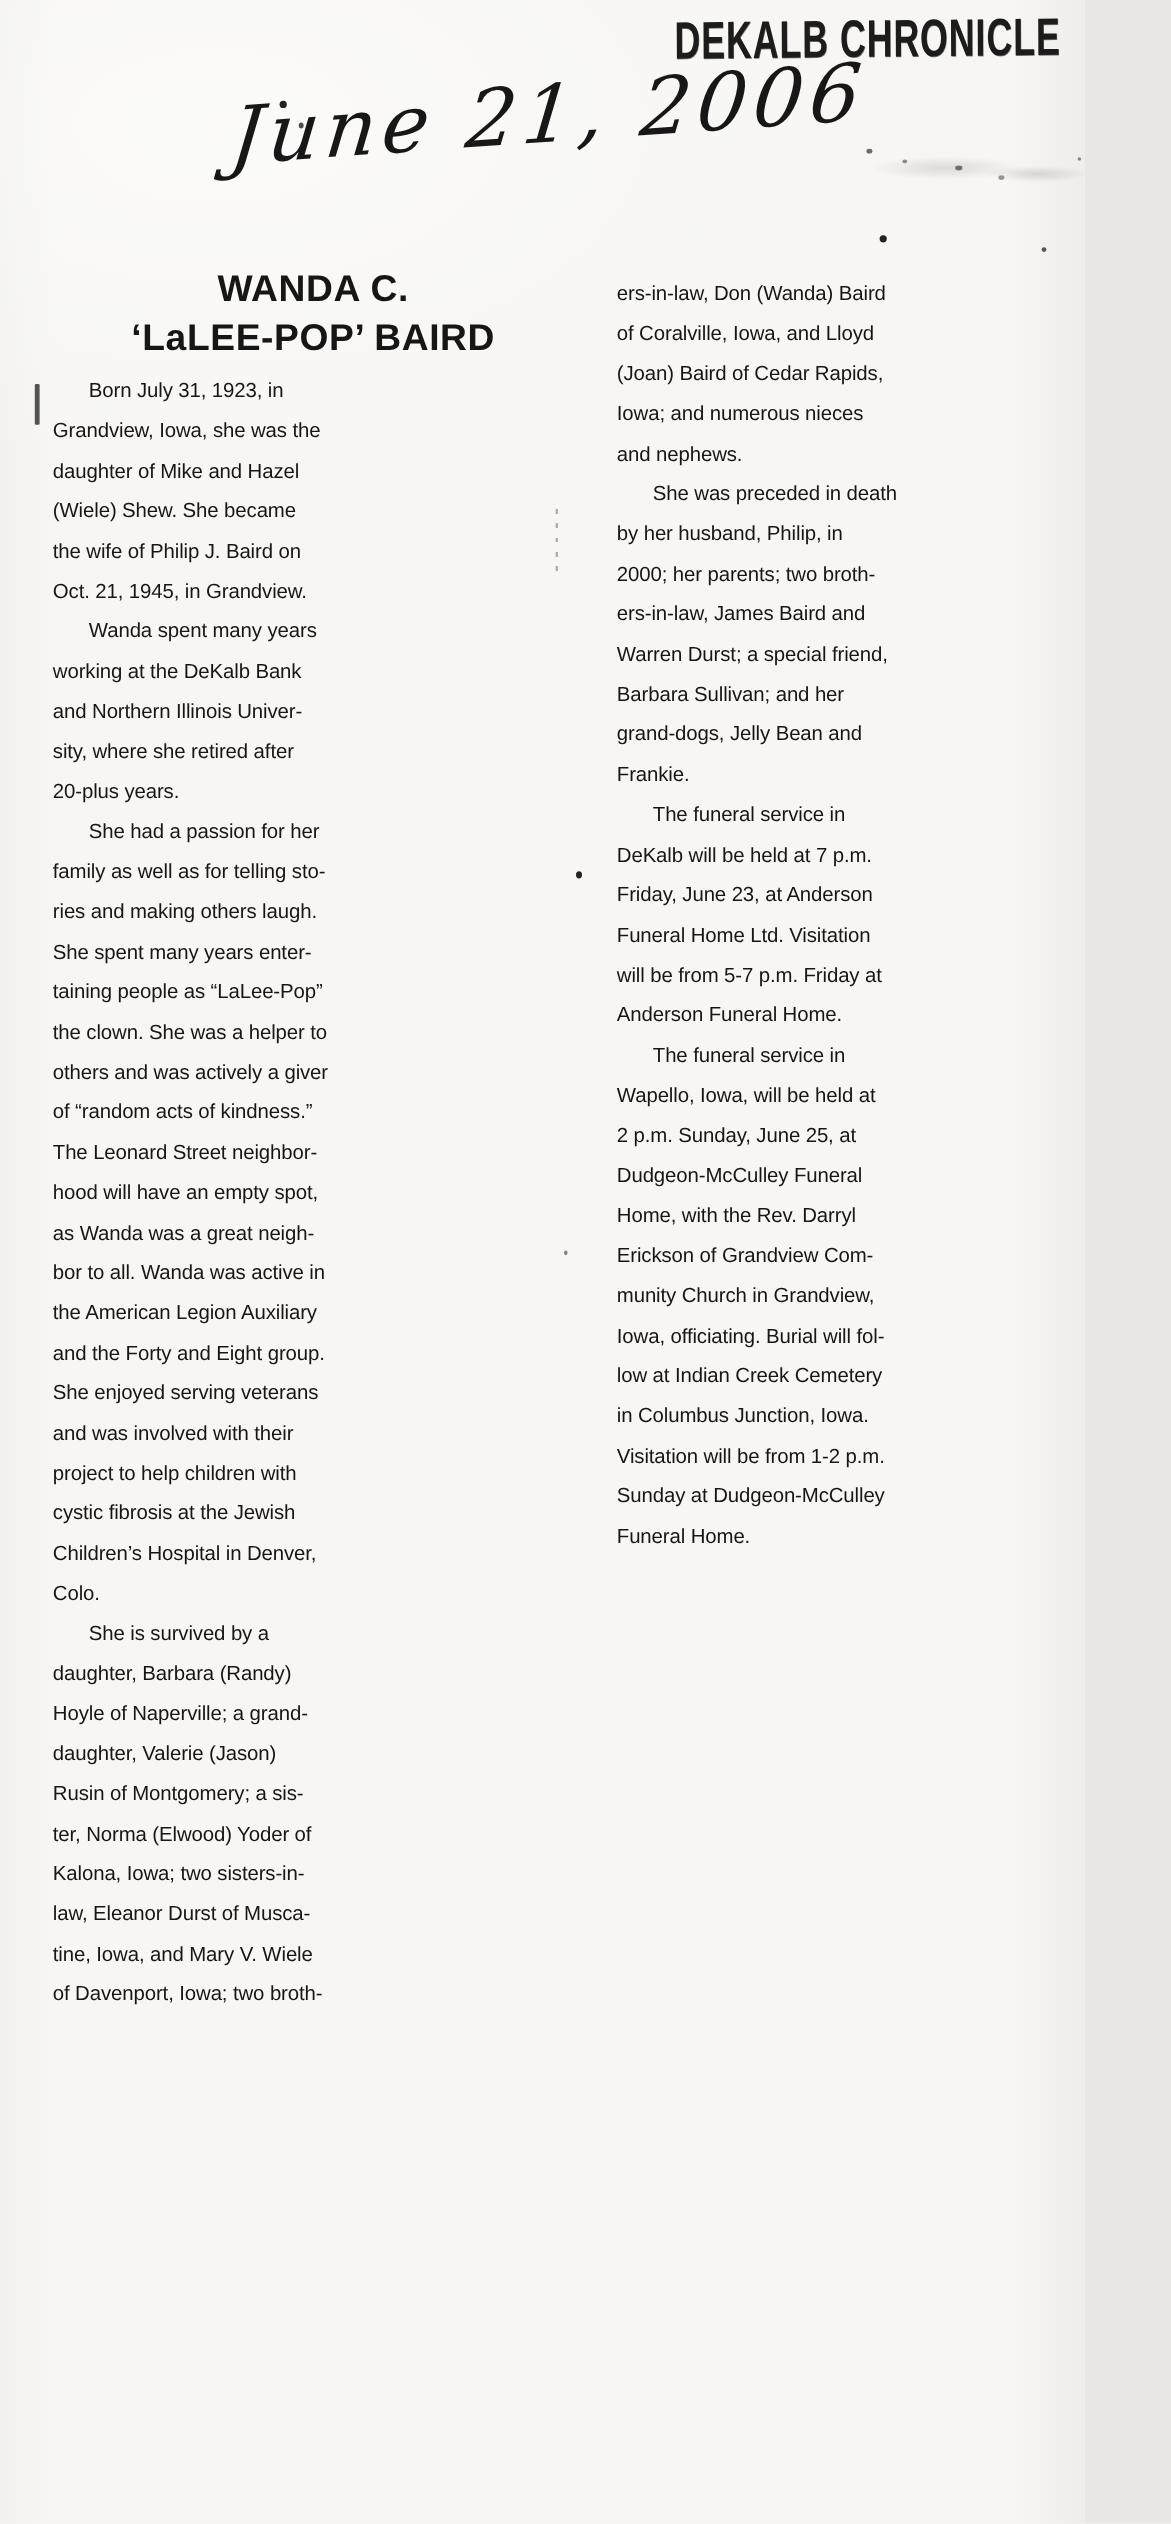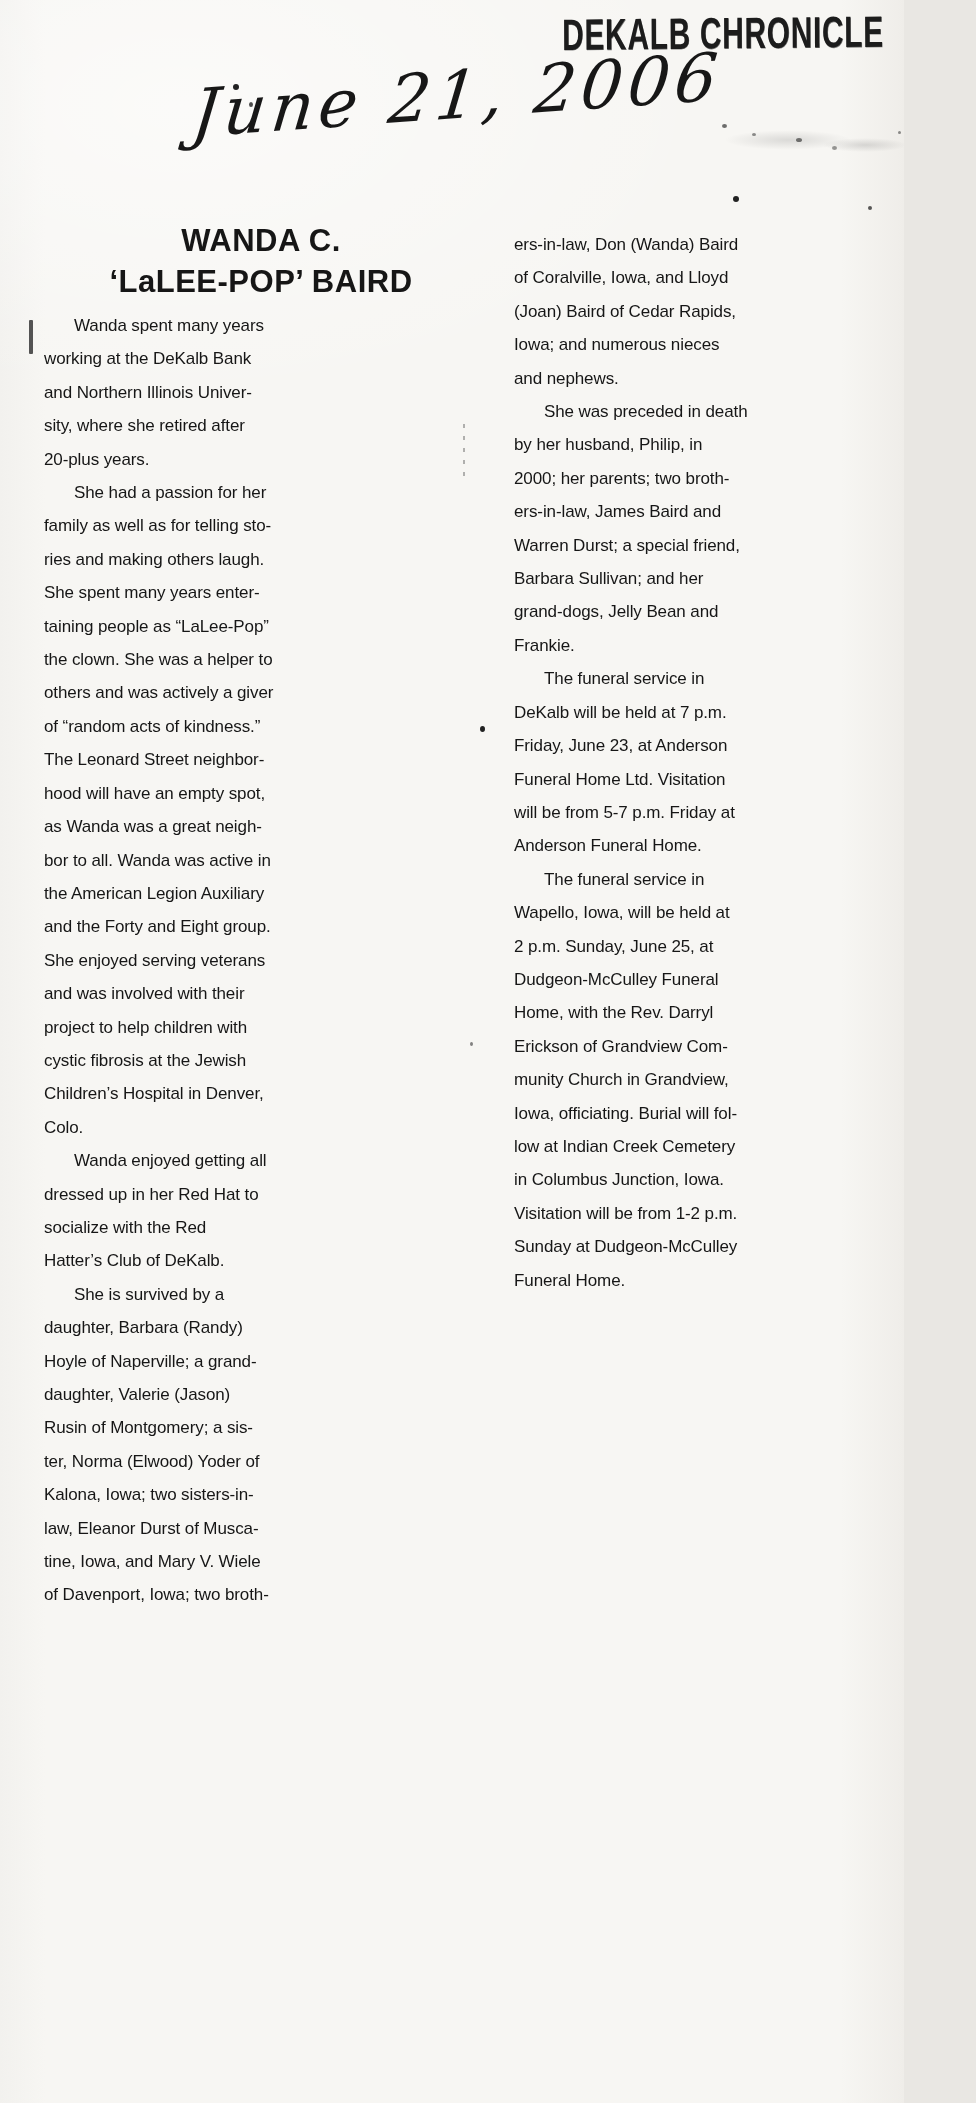--- a/index.html
+++ b/index.html
@@ -94,20 +94,26 @@
 
 <div class="page">
 
   <div class="masthead">DEKALB CHRONICLE</div>
 
   <div class="handwritten">June 21, 2006</div>
 
   <div class="col col-left">
     <h1 class="title">WANDA C.
 ‘LaLEE-POP’ BAIRD</h1>
+    <p class="body indent">Born July 31, 1923, in
+Grandview, Iowa, she was the
+daughter of Mike and Hazel
+(Wiele) Shew. She became
+the wife of Philip J. Baird on
+Oct. 21, 1945, in Grandview.</p>
     <p class="body indent">Wanda spent many years
 working at the DeKalb Bank
 and Northern Illinois Univer-
 sity, where she retired after
 20-plus years.</p>
     <p class="body indent">She had a passion for her
 family as well as for telling sto-
 ries and making others laugh.
 She spent many years enter-
 taining people as “LaLee-Pop”
@@ -119,24 +125,20 @@
 as Wanda was a great neigh-
 bor to all. Wanda was active in
 the American Legion Auxiliary
 and the Forty and Eight group.
 She enjoyed serving veterans
 and was involved with their
 project to help children with
 cystic fibrosis at the Jewish
 Children’s Hospital in Denver,
 Colo.</p>
-    <p class="body indent">Wanda enjoyed getting all
-dressed up in her Red Hat to
-socialize with the Red
-Hatter’s Club of DeKalb.</p>
     <p class="body indent">She is survived by a
 daughter, Barbara (Randy)
 Hoyle of Naperville; a grand-
 daughter, Valerie (Jason)
 Rusin of Montgomery; a sis-
 ter, Norma (Elwood) Yoder of
 Kalona, Iowa; two sisters-in-
 law, Eleanor Durst of Musca-
 tine, Iowa, and Mary V. Wiele
 of Davenport, Iowa; two broth-</p>

